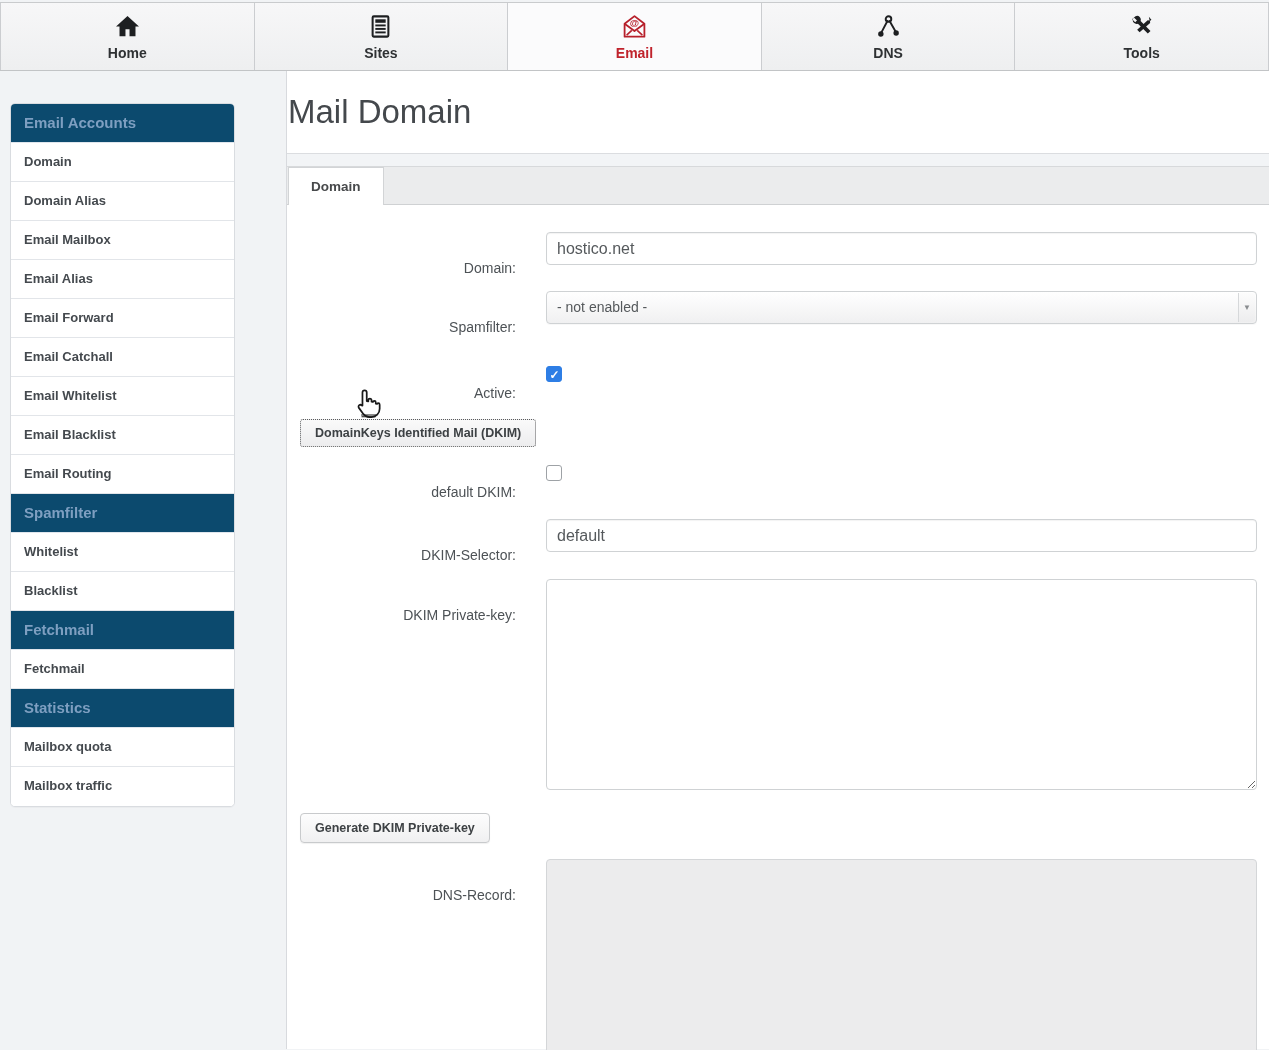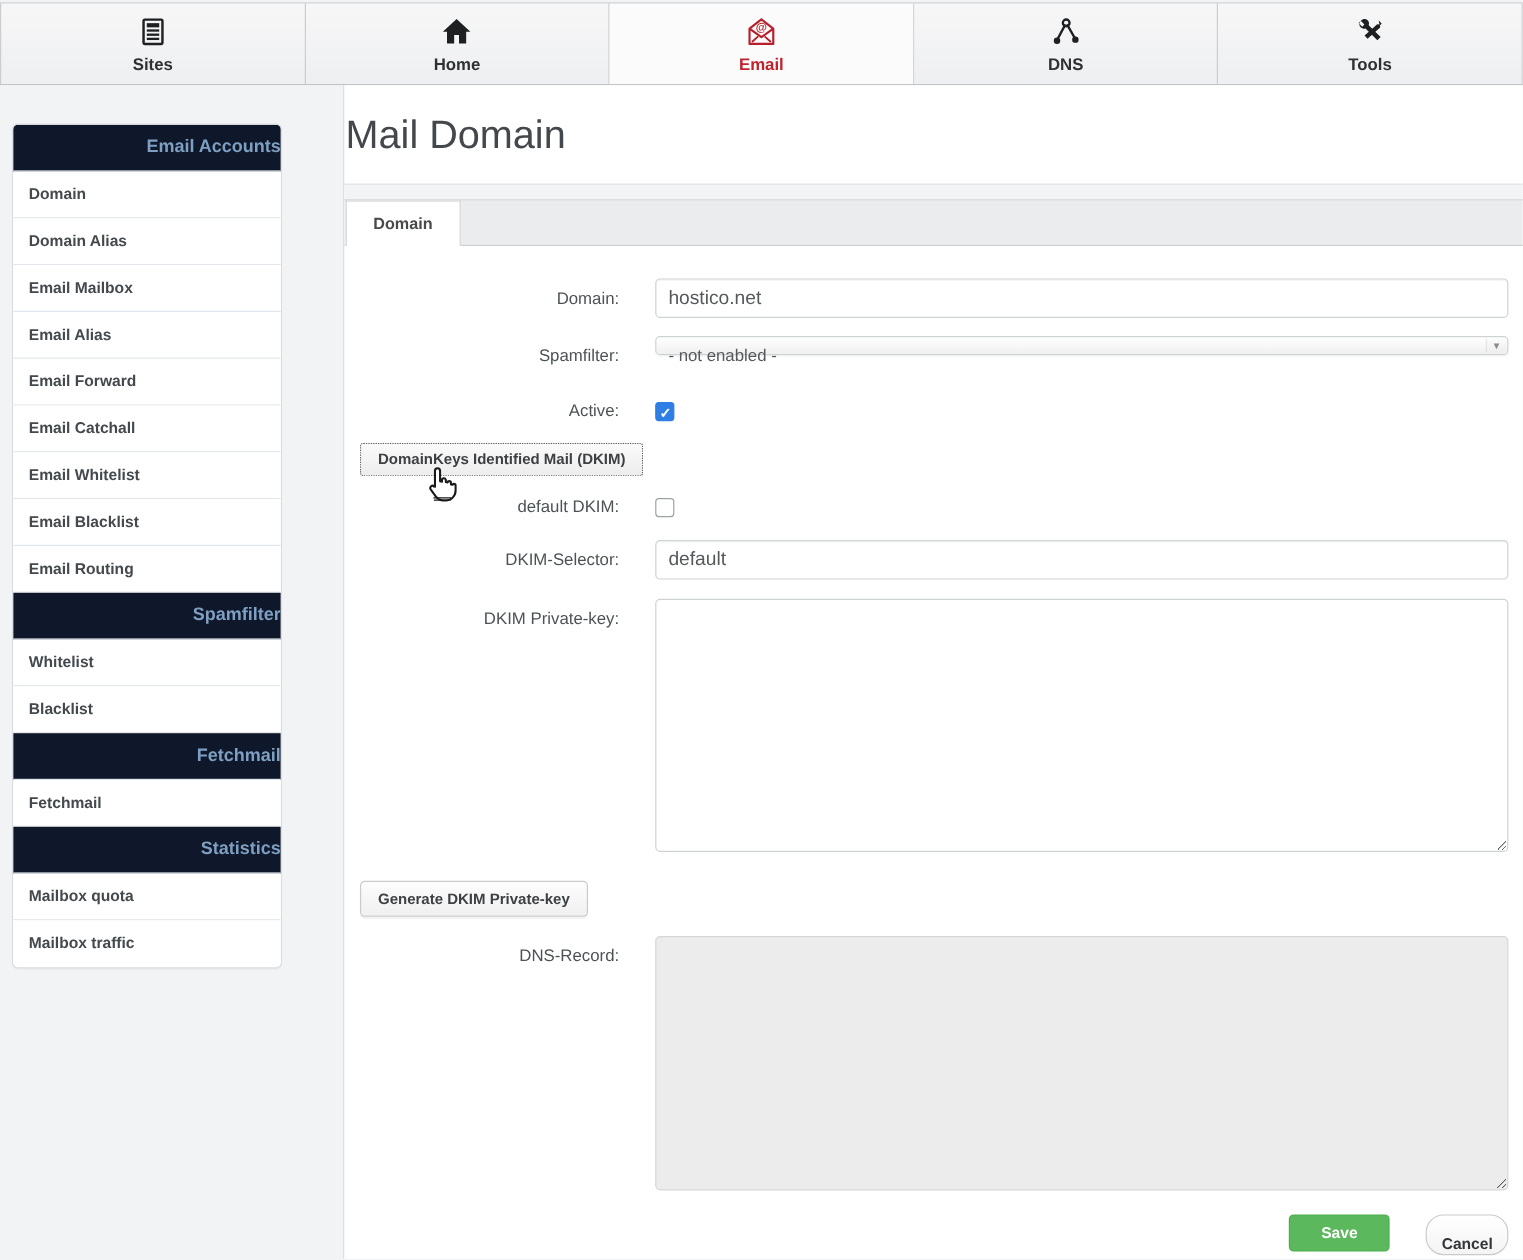--- a/index.html
+++ b/index.html
@@ -49,26 +49,25 @@
     width:225px;
     margin:32px 0 0 10px;
     background:#fff;
     border:1px solid #d9dce0;
     border-radius:5px;
     overflow:hidden;
     box-shadow:0 1px 1px rgba(0,0,0,0.03);
   }
   .side-header {
     height:39px; line-height:38px;
-    background:#0f172a;
+    background:#0c4a6e;
     color:#7e9fc1;
     font-size:15px; font-weight:bold;
     padding-left:13px;
     border-bottom:1px solid #e0e6ed;
-    text-align:right;
   }
   .side-item {
     height:39px; line-height:38px;
     background:#fff;
     color:#44494e;
     font-size:13px; font-weight:bold;
     padding-left:13px;
     border-bottom:1px solid #e2e5e9;
     cursor:pointer;
   }
@@ -105,36 +104,37 @@
   }
   
   .form { width:970px; padding-top:27px; }
   .row { display:flex; align-items:flex-start; }
   .row .lbl {
     flex:0 0 229px;
     text-align:right;
     font-size:14px;
     color:#4d5256;
     padding-top:8px;
+    margin-top:20px;
   }
   .row .field { margin-left:30px; flex:0 0 711px; }
   .text-input {
     width:711px; height:33px;
     border:1px solid #cfd2d4;
     border-radius:4px;
     padding:0 10px;
     font-family:"Liberation Sans", sans-serif;
     font-size:16px;
     color:#55595c;
     background:#fff;
     box-shadow:inset 0 1px 1px rgba(0,0,0,0.05);
   }
   .select-box {
     position:relative;
-    width:711px; height:16px;
+    width:711px; height:33px;
     border:1px solid #cfd2d4;
     border-radius:4px;
     background:linear-gradient(#ffffff,#f0f0f1);
     font-size:14px; color:#55595c;
     line-height:31px;
     padding:0 10px;
     cursor:pointer;
     box-shadow:0 1px 1px rgba(0,0,0,0.03);
   }
   .select-arrow {
@@ -234,33 +234,33 @@
   .mt12 { margin-top:12px; }
   .mt19 { margin-top:19px; }
   .mt16 { margin-top:16px; }
 </style>
 </head>
 <body>
 
 <div class="topnav">
   <div class="nav-tab">
     <svg class="nav-icon" viewBox="0 0 24 24">
+      <path d="M12 2.6 22.2 12h-3.1v8.6h-5.3v-6.2h-3.6v6.2H4.9V12H1.8z" fill="#1d1f21"></path>
+    </svg>
+    <span class="nav-label">Home</span>
+  </div>
+  <div class="nav-tab">
+    <svg class="nav-icon" viewBox="0 0 24 24">
       <rect x="5" y="3" width="14" height="18" rx="1" fill="none" stroke="#1d1f21" stroke-width="1.8"></rect>
       <rect x="7.4" y="5.6" width="9.2" height="3.1" fill="#1d1f21"></rect>
       <rect x="7.4" y="10.2" width="9.2" height="1.7" fill="#1d1f21"></rect>
       <rect x="7.4" y="13.3" width="9.2" height="1.7" fill="#1d1f21"></rect>
       <rect x="7.4" y="16.4" width="9.2" height="1.7" fill="#1d1f21"></rect>
     </svg>
     <span class="nav-label">Sites</span>
-  </div>
-  <div class="nav-tab">
-    <svg class="nav-icon" viewBox="0 0 24 24">
-      <path d="M12 2.6 22.2 12h-3.1v8.6h-5.3v-6.2h-3.6v6.2H4.9V12H1.8z" fill="#1d1f21"></path>
-    </svg>
-    <span class="nav-label">Home</span>
   </div>
   <div class="nav-tab active">
     <svg class="nav-icon" viewBox="0 0 24 24">
       <path d="M3.2 9.6 12 2.8l8.8 6.8V21H3.2z" fill="none" stroke="#b7202b" stroke-width="1.6" stroke-linejoin="round"></path>
       <path d="M3.2 9.6 12 16l8.8-6.4" fill="none" stroke="#b7202b" stroke-width="1.6" stroke-linejoin="round"></path>
       <path d="M5 19.6l4.6-4.2M19 19.6l-4.6-4.2" fill="none" stroke="#b7202b" stroke-width="1.4"></path>
       <text x="12" y="11.6" text-anchor="middle" font-size="8.5" font-family="Liberation Sans, sans-serif" font-weight="bold" fill="#b7202b">@</text>
     </svg>
     <span class="nav-label">Email</span>
   </div>

